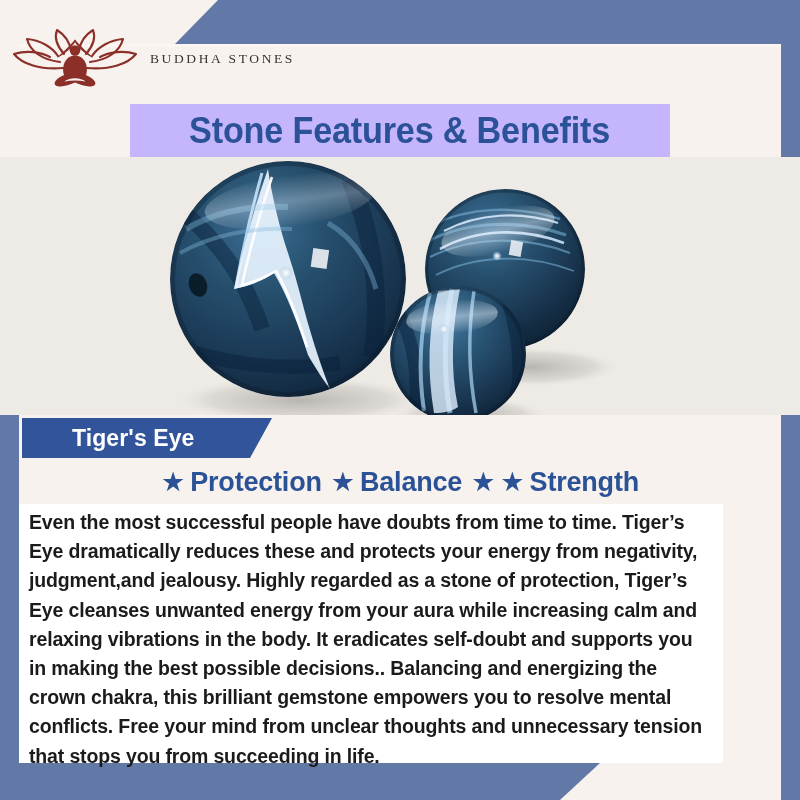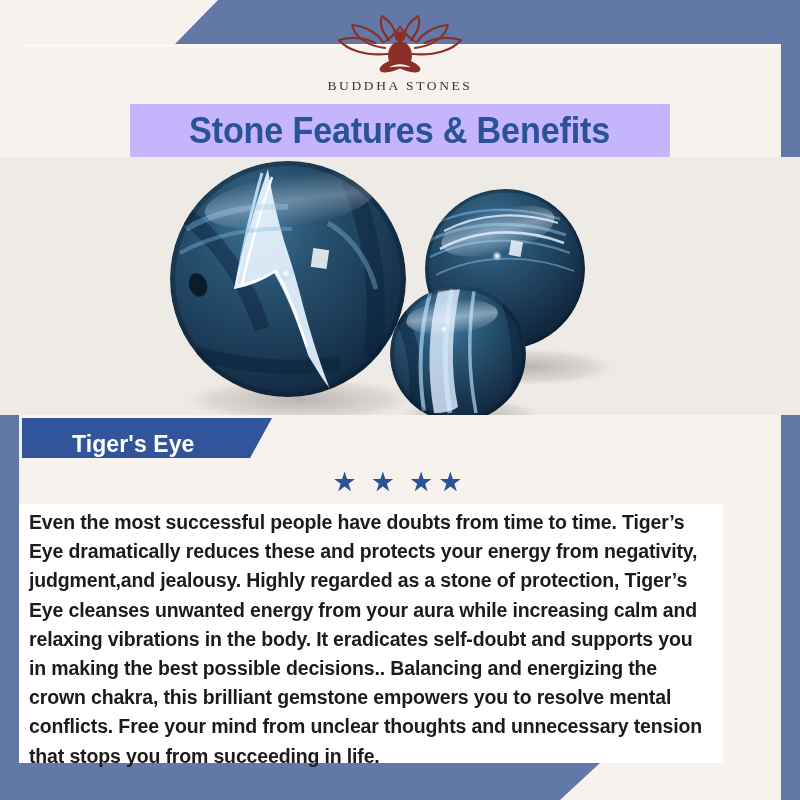--- a/index.html
+++ b/index.html
@@ -27,21 +27,21 @@
     position:absolute;left:0;bottom:0;width:800px;height:37px;background:#6279a8;
     clip-path:polygon(0 0, 600px 0, 560px 37px, 0 37px);
   }
   .frame-inner-top{
     position:absolute;left:19px;top:44px;width:763px;height:3px;background:#fbf6f2;
   }
 
   
   .logo-block{
     position:absolute;left:0;top:12px;width:800px;height:92px;
-    display:flex;flex-direction:column;align-items:center;justify-content:flex-start;
+    display:flex;flex-direction:row;align-items:center;justify-content:flex-start;
   }
   .logo-mark{width:150px;height:64px;display:block;}
   .logo-word{
     margin-top:2px;
     font-family:"Liberation Serif","DejaVu Serif",serif;
     font-size:13.5px;letter-spacing:2.6px;color:#3a3330;font-weight:400;
     white-space:nowrap;
   }
 
   
@@ -62,21 +62,21 @@
     background:linear-gradient(180deg,#f0ece8 0%,#eeeae5 55%,#edeae6 100%);
     overflow:hidden;
   }
   .photo-band svg{display:block;width:800px;height:258px;}
 
   
   .badge{
     position:absolute;left:22px;top:418px;width:250px;height:40px;
     background:#31549a;
     clip-path:polygon(0 0, 250px 0, 228px 40px, 0 40px);
-    display:flex;align-items:flex-end;
+    display:flex;align-items:center;
   }
   .badge-text{
     margin-left:50px;color:#ffffff;font-size:23px;font-weight:bold;
     letter-spacing:0.1px;white-space:nowrap;
   }
 
   
   .benefits{
     position:absolute;left:0;top:462px;width:800px;height:40px;
     display:flex;align-items:center;justify-content:center;
@@ -270,29 +270,32 @@
     </svg>
   </div>
 
   <div class="badge">
     <span class="badge-text">Tiger's Eye</span>
   </div>
 
   <div class="benefits">
     <div class="benefit">
       <span class="star">★</span>
+      <span class="blabel">Protection</span>
     </div>
     <div class="benefit">
       <span class="star">★</span>
+      <span class="blabel">Balance</span>
     </div>
     <div class="benefit">
       <span class="star">★</span>
     </div>
     <div class="benefit" style="margin-left:0">
       <span class="star">★</span>
+      <span class="blabel">Strength</span>
     </div>
   </div>
 
   <div class="copy">
     <p>Even the most successful people have doubts from time to time. Tiger’s Eye dramatically reduces these and protects your energy from negativity, judgment,and jealousy. Highly regarded as a stone of protection, Tiger’s Eye cleanses unwanted energy from your aura while increasing calm and relaxing vibrations in the body. It eradicates self-doubt and supports you in making the best possible decisions.. Balancing and energizing the crown chakra, this brilliant gemstone empowers you to resolve mental conflicts. Free your mind from unclear thoughts and unnecessary tension that stops you from succeeding in life.</p>
   </div>
 
 </div>
 
 </body></html>

